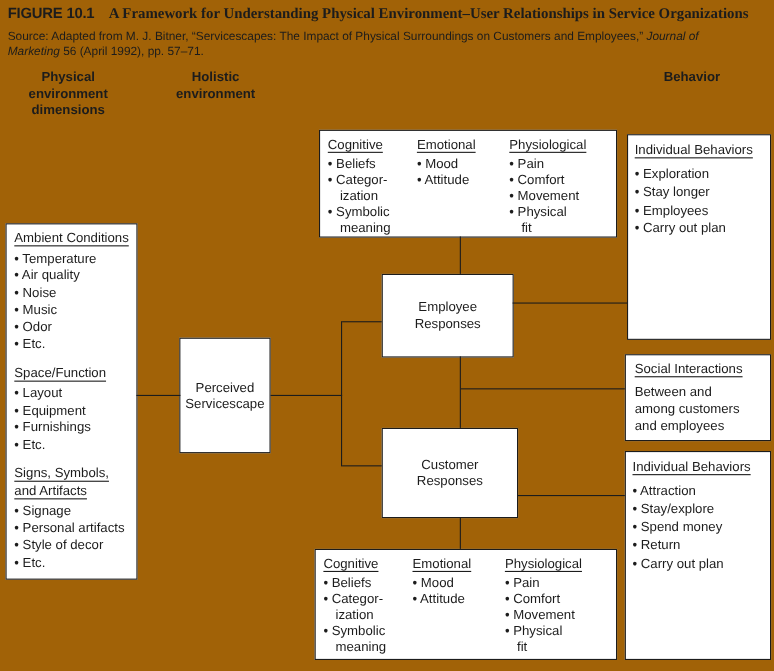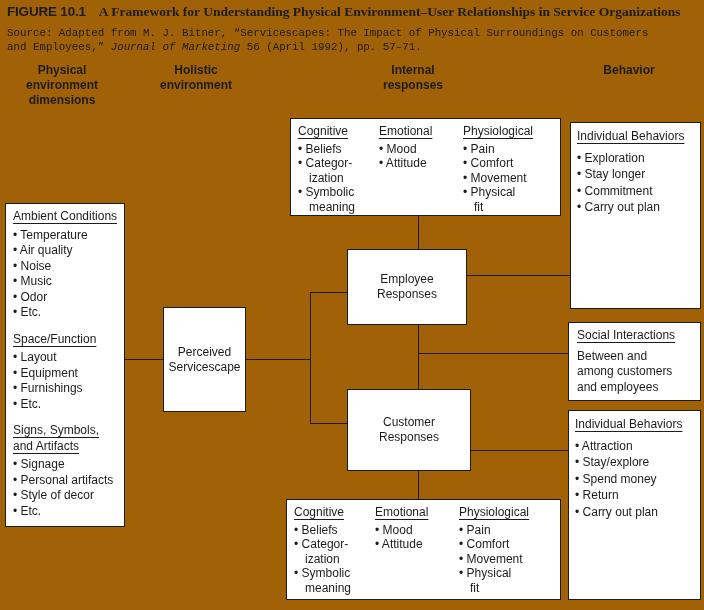--- a/index.html
+++ b/index.html
@@ -5,21 +5,21 @@
   html, body { margin: 0; padding: 0; background: #fff; }
   .page {
     position: relative; width: 704px; height: 610px; background: #a16207;
     font-family: "Liberation Sans", sans-serif; color: #1c1c1c; overflow: hidden;
   }
   
   .fig-header { position: absolute; left: 7px; top: 4px; display: flex; align-items: baseline; gap: 13px; }
   .fig-label { font-family: "Liberation Sans", sans-serif; font-weight: bold; font-size: 13.5px; letter-spacing: -0.2px; }
   .fig-title { font-family: "Liberation Serif", serif; font-weight: bold; font-size: 13.5px; }
   .source { position: absolute; left: 7px; top: 26px; width: 662px; margin: 0;
-            font-family: Liberation Mono, monospace; font-size: 10.8px; line-height: 1.3; }
+            font-family: Liberation Sans, sans-serif; font-size: 10.8px; line-height: 1.3; }
   .journal { font-style: italic; }
   
   .col-hdr { position: absolute; width: 110px; font-weight: bold; font-size: 12px; line-height: 15px;
              text-align: center; white-space: pre-line; }
   #hdr-physical { left: 7px;   top: 63px; }
   #hdr-holistic { left: 141px; top: 63px; }
   #hdr-internal { left: 358px; top: 63px; }
   #hdr-behavior { left: 574px; top: 63px; }
   
   .box { position: absolute; border: 1px solid #1c1c1c; background: #fff; box-sizing: border-box; font-size: 12px; }
@@ -70,22 +70,20 @@
     <span class="fig-title">A Framework for Understanding Physical Environment–User Relationships in Service Organizations</span>
   </header>
 
   <p class="source"><span>Source: Adapted from M. J. Bitner, “Servicescapes: The Impact of Physical Surroundings on Customers and Employees,” </span><em class="journal">Journal of Marketing</em><span> 56 (April 1992), pp. 57–71.</span></p>
 
   <div class="col-hdr" id="hdr-physical">Physical
 environment
 dimensions</div>
   <div class="col-hdr" id="hdr-holistic">Holistic
 environment</div>
-  <div class="col-hdr" id="hdr-internal">Internal
-responses</div>
   <div class="col-hdr" id="hdr-behavior">Behavior</div>
 
   <section class="box" id="physical-box">
     <div class="sect">
       <div class="sect-h u">Ambient Conditions</div>
       <div>
           <div class="bullet">• Temperature</div>
           <div class="bullet">• Air quality</div>
           <div class="bullet">• Noise</div>
           <div class="bullet">• Music</div>
@@ -187,21 +185,21 @@
 fit</div>
         </div>
     </div>
   </section>
 
   <section class="box rbox" id="ib-top">
     <div class="rbox-h u">Individual Behaviors</div>
     <div>
         <div class="bullet">• Exploration</div>
         <div class="bullet">• Stay longer</div>
-        <div class="bullet">• Commitment</div>
+        <div class="bullet">• Employees</div>
         <div class="bullet">• Carry out plan</div>
       </div>
   </section>
 
   <section class="box rbox" id="si-box">
     <div class="rbox-h u">Social Interactions</div>
     <div class="si-body">Between and
 among customers
 and employees</div>
   </section>

